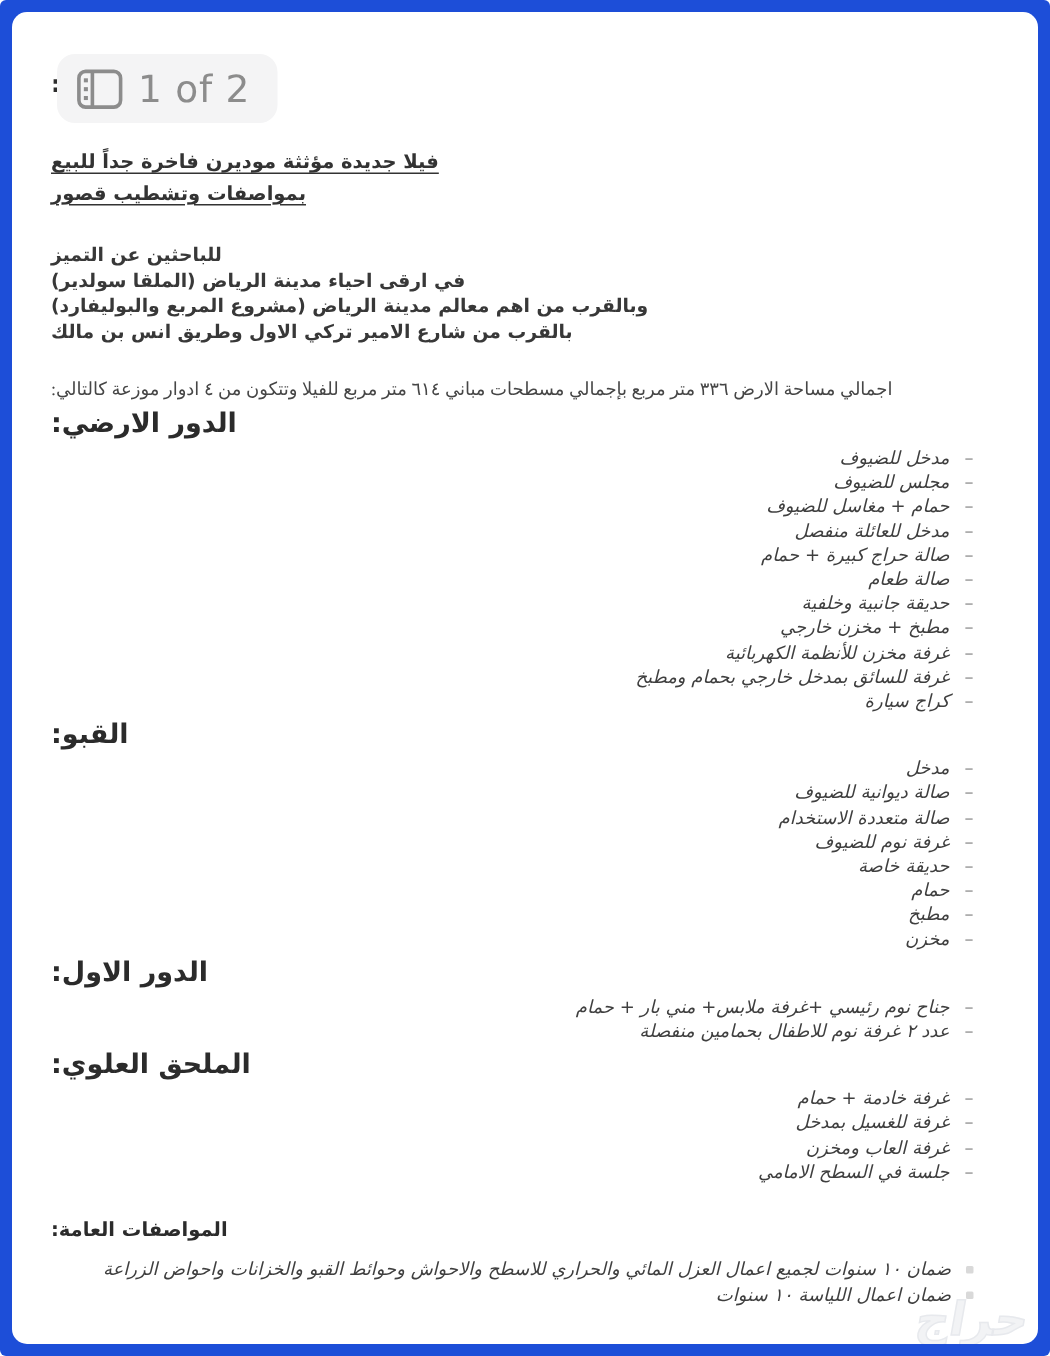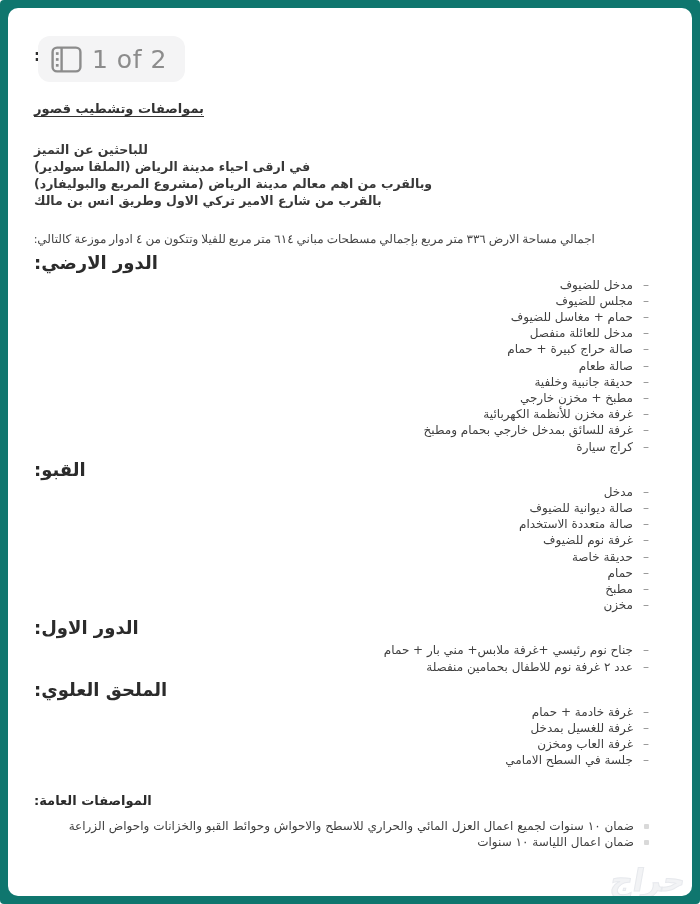--- a/index.html
+++ b/index.html
@@ -1,37 +1,37 @@
 <!DOCTYPE html>
 <html lang="ar"><head>
 <meta charset="utf-8">
 <style>
   html,body{margin:0;padding:0;width:700px;height:904px;overflow:hidden;
     font-family:"DejaVu Sans",sans-serif;}
-  .frame{position:absolute;inset:0;width:700px;height:904px;background:#0f766e;border-radius:4px;}
+  .frame{position:absolute;inset:0;width:700px;height:904px;background:#1d4ed8;border-radius:4px;}
   .page{position:absolute;left:8px;top:8px;right:8px;bottom:8px;background:#ffffff;
     border-radius:10px;overflow:hidden;}
   .badge{position:absolute;left:30px;top:28px;height:46px;padding:0 18px 0 13px;
     background:#f4f4f5;border-radius:12px;display:flex;align-items:center;gap:10px;z-index:5;}
   .badge-text{font-size:25px;color:#8c8c8c;font-weight:500;letter-spacing:.5px;}
   .badge-icon{display:flex;align-items:center;}
   .content{position:absolute;top:0;left:0;right:0;padding:38px 26px 0 26px;
     direction:rtl;text-align:left;color:#3c3c3c;}
   .title{font-size:15.5px;font-weight:700;color:#2d2d2d;line-height:21px;}
   .subtitle{margin-top:32px;}
   .subtitle-line{font-size:13px;font-weight:700;color:#333;line-height:20.5px;
     text-decoration:underline;text-underline-offset:3px;}
   .intro{margin-top:21px;}
   .intro-line{font-size:12.5px;font-weight:700;color:#383838;line-height:17px;}
   .area{margin-top:22px;font-size:12px;color:#464646;line-height:17px;font-weight:400;font-family:Liberation Serif, serif;}
   .sec-header{margin-top:6px;font-size:18px;font-weight:700;color:#2b2b2b;line-height:17px;}
   .list{margin-top:6px;}
   .li{display:flex;align-items:flex-start;gap:10px;padding-right:17px;
     font-size:12px;line-height:16.2px;color:#3f3f3f;font-weight:400;}
-  .li .txt{display:block;}
+  .li .txt{display:block;font-style:italic;}
   .marker{flex:none;}
   .marker.dash{color:#8f8f8f;font-size:12px;line-height:16.2px;}
   .marker.square{width:5px;height:5px;background:#d9d9d9;margin-top:6px;border-radius:1px;}
   .gen-header{margin-top:23px;font-size:13px;font-weight:700;color:#2b2b2b;line-height:18px;}
   .gen-list{margin-top:8px;}
   .gen-list .li{line-height:16.5px;}
   .watermark{position:absolute;right:6px;bottom:-2px;font-size:31px;font-weight:700;
     color:#f2f3f5;-webkit-text-stroke:1px #e7e9ed;transform:skewX(-10deg);
     direction:rtl;letter-spacing:4px;z-index:4;}
 </style>
@@ -51,20 +51,21 @@
           <rect x="4.9" y="18" width="2.7" height="2.7" fill="#8c8c8c"></rect>
         </svg>
       </span>
       <span class="badge-text">1 of 2</span>
     </div>
 
     <div class="content" dir="rtl">
       <div class="title">مواصفات الفيلا:</div>
 
       <div class="subtitle">
+          <div class="subtitle-line">فيلا جديدة مؤثثة موديرن فاخرة جداً للبيع</div>
           <div class="subtitle-line">بمواصفات وتشطيب قصور</div>
         </div>
 
       <div class="intro">
           <div class="intro-line">للباحثين عن التميز</div>
           <div class="intro-line">في ارقى احياء مدينة الرياض (الملقا سولدير)</div>
           <div class="intro-line">وبالقرب من اهم معالم مدينة الرياض (مشروع المربع والبوليفارد)</div>
           <div class="intro-line">بالقرب من شارع الامير تركي الاول وطريق انس بن مالك</div>
         </div>
 

